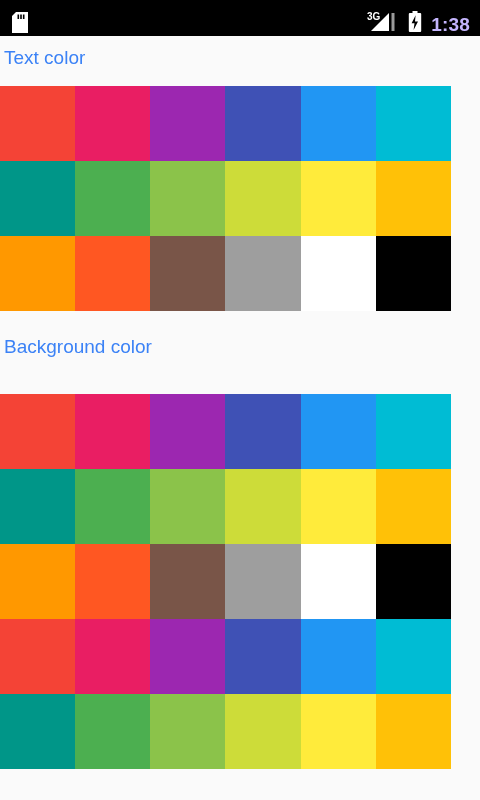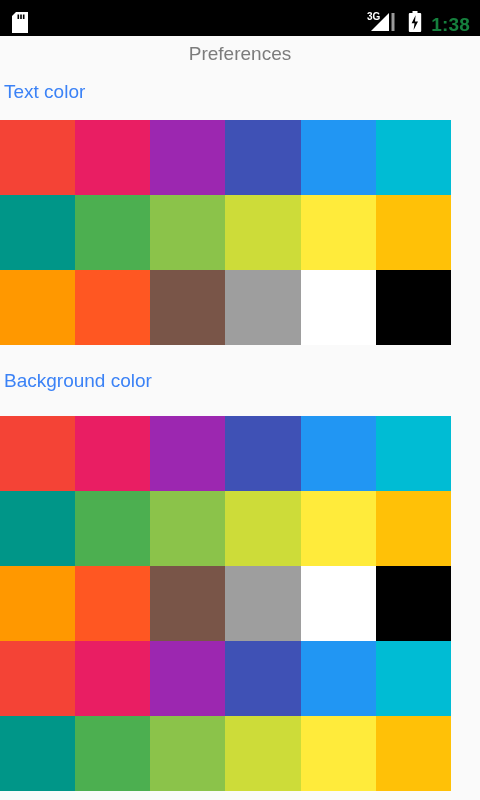--- a/index.html
+++ b/index.html
@@ -34,21 +34,21 @@
   .status-right {
     margin-left: auto;
     display: flex;
     align-items: center;
     gap: 9px;
   }
   .sd-icon { display: block; }
   .signal-icon { display: block; }
   .battery-icon { display: block; }
   .status-time {
-    color: #15803d;
+    color: #c4b5fd;
     font-size: 19px;
     font-weight: bold;
     letter-spacing: 0.2px;
     line-height: 1;
     font-family: "Liberation Sans", sans-serif;
   }
 
   
   .app {
     width: 480px;
@@ -68,21 +68,21 @@
   }
 
   .section-label {
     color: #3b82f6;
     font-size: 19px;
     line-height: 1;
     padding-left: 4px;
     background: #fafafa;
   }
   .section-label.first { padding-top: 12px; padding-bottom: 19px; }
-  .section-label.other { padding-top: 26px; padding-bottom: 26px; }
+  .section-label.other { padding-top: 26px; padding-bottom: 38px; }
 
   
   .color-grid {
     width: 451px;
     display: flex;
     flex-direction: column;
     background: #fafafa;
   }
   .color-row {
     display: flex;
@@ -122,23 +122,20 @@
         <rect x="0.8" y="2" width="12.4" height="19" rx="1" fill="#ffffff"></rect>
         <path d="M7.6 4.2 L3.6 12.2 L6.5 12.2 L5.6 19.0 L10.0 10.6 L7.0 10.6 Z" fill="#000000"></path>
       </svg>
     </span>
     <span class="status-time">1:38</span>
   </div>
 </div>
 
 <div class="app">
 
-  <div class="title-bar">
-    <span class="title-text">Preferences</span>
-  </div>
 
   <div>
     <div class="section-label first">Text color</div>
     <div class="color-grid">
       <div class="color-row">
         <div class="color-cell" style="background-color: rgb(244, 67, 54);"></div>
         <div class="color-cell" style="background-color: rgb(233, 30, 99);"></div>
         <div class="color-cell" style="background-color: rgb(156, 39, 176);"></div>
         <div class="color-cell" style="background-color: rgb(63, 81, 181);"></div>
         <div class="color-cell" style="background-color: rgb(33, 150, 243);"></div>

